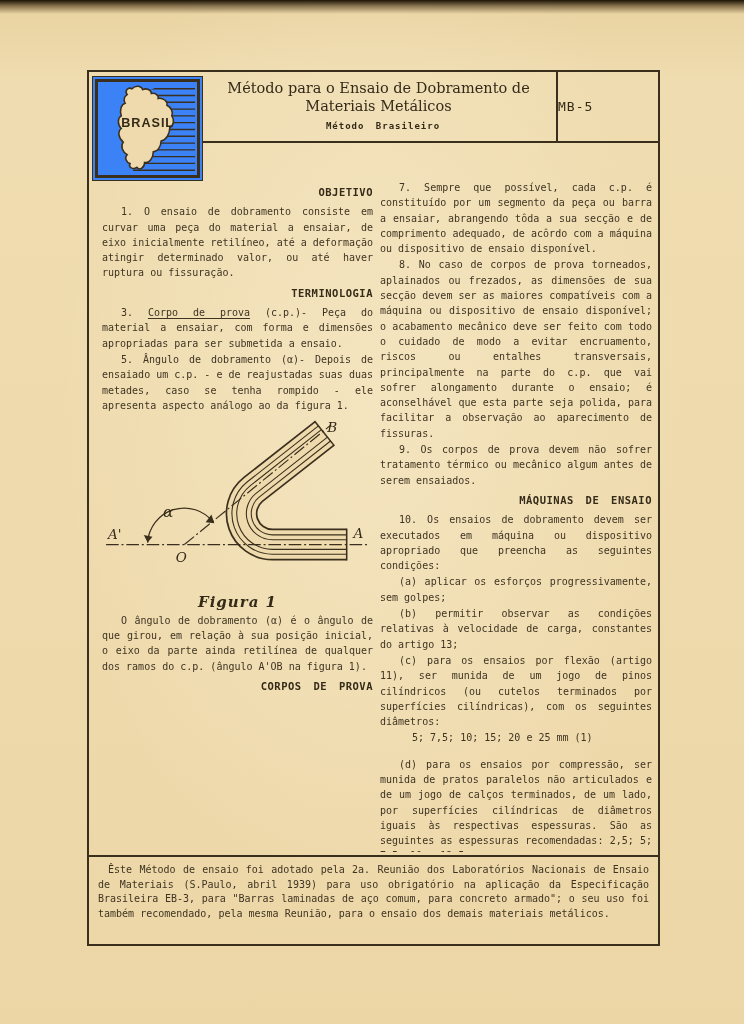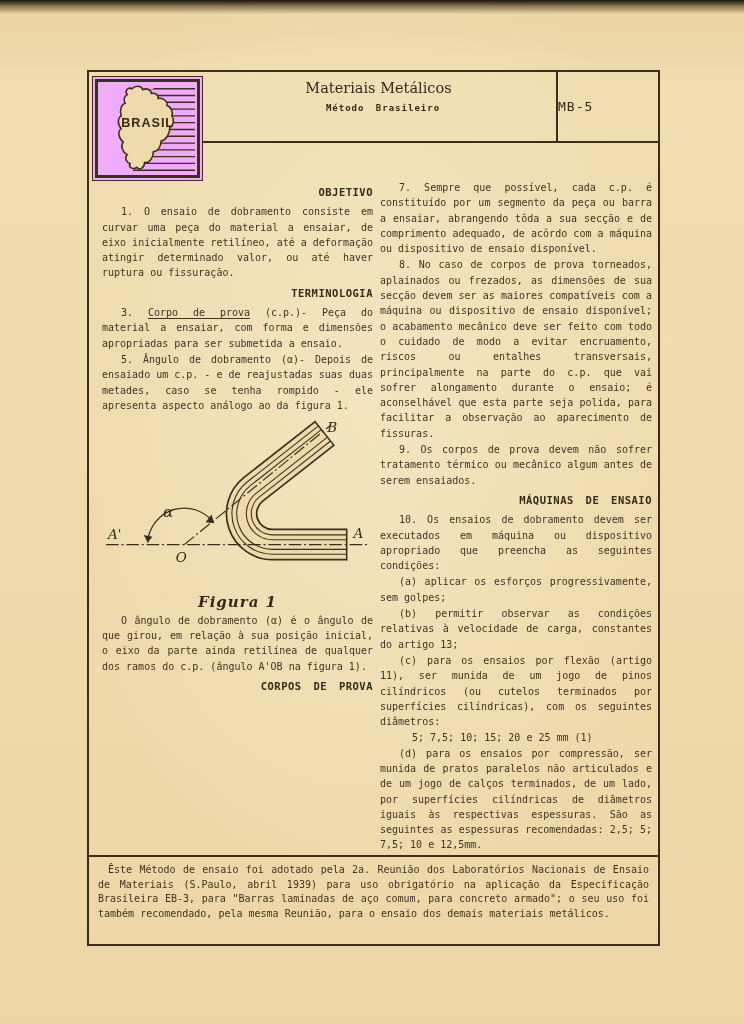--- a/index.html
+++ b/index.html
@@ -18,32 +18,32 @@
   
   .header-row{position:absolute;left:112px;top:0;right:0;height:71px;
     border-bottom:2px solid #3a2f1d;display:flex;box-sizing:border-box;}
   .title-cell{flex:1;text-align:center;padding-top:7px;}
   .title-main{font-family:"DejaVu Serif", serif;font-size:14.5px;line-height:18px;color:#352b19;}
   .title-sub{font-size:9px;font-weight:bold;letter-spacing:1px;word-spacing:5px;margin-top:6px;color:#342a18;padding-left:9px;}
   .mb-cell{width:102px;border-left:2px solid #3a2f1d;box-sizing:border-box;
     display:flex;align-items:center;justify-content:flex-start;
     font-size:13px;letter-spacing:1px;color:#352b19;}
   .logo-box{position:absolute;left:3px;top:4px;width:111px;height:105px;
-    border:1.5px solid #3a2f1d;background:#f0abfc;box-sizing:border-box;z-index:5;}
+    border:1.5px solid #3a2f1d;background:#3b82f6;box-sizing:border-box;z-index:5;}
   .logo-inner{position:absolute;left:2px;top:2px;right:2px;bottom:2px;
     border:3px solid #3a2f1d;box-sizing:border-box;overflow:hidden;}
   
   .col{position:absolute;top:108px;height:672px;overflow:hidden;
     font-size:10px;line-height:15.3px;text-align:justify;}
   .col-left{left:13px;width:271px;}
   .col-right{left:291px;width:272px;}
   .sec-head{text-align:right;font-weight:bold;font-size:10.5px;letter-spacing:.5px;
     word-spacing:5px;margin:5px 0 4px 0;text-indent:0;color:#352b19;}
   .para{text-indent:1.9em;margin:0 0 1px 0;}
-  .values-line{text-align:left;text-indent:3.2em;margin:0 0 0 0;}
+  .values-line{text-align:left;text-indent:3.2em;margin:0 0 11px 0;}
   .u{text-decoration:underline;text-underline-offset:2px;}
   
   .figure-wrap{margin:4px 0 2px 0;text-align:center;text-indent:0;}
   .figure-caption{font-family:"DejaVu Serif", serif;font-style:italic;font-weight:bold;
     font-size:15px;margin-top:2px;letter-spacing:1px;color:#342a18;}
   
   .footer-box{position:absolute;left:0;right:0;top:783px;bottom:0;
     border-top:2px solid #3a2f1d;box-sizing:border-box;padding:6px 9px 0 9px;
     font-size:10px;line-height:14.6px;text-align:justify;}
   .footer-box p{margin:0;text-indent:1em;}
@@ -79,20 +79,21 @@
           <line x1="2" y1="90" x2="100" y2="90"></line>
         </g>
         <path d="M30,12 C27,8 31,4 35,6 C39,2 45,3 46,7 C50,5 55,7 55,11 C59,10 63,13 62,16 C67,15 72,19 71,23 C75,25 78,30 76,34 C79,38 78,44 74,46 C74,53 70,59 65,60 C65,66 61,71 57,71 C57,77 53,83 48,82 C48,87 43,91 40,87 C36,90 31,87 33,83 C29,82 27,77 30,74 C25,71 23,65 26,61 C21,57 20,50 24,47 C20,43 20,36 24,34 C22,28 24,22 28,21 C26,17 27,14 30,12 Z" fill="#eedaac" stroke="#3a2f1d" stroke-width="1.6"></path>
         <text x="24" y="45" font-family="Liberation Sans, sans-serif" font-weight="bold" font-size="13" letter-spacing="1" fill="#342a18">BRASIL</text>
       </svg>
     </div>
   </div>
 
   <div class="header-row">
     <div class="title-cell">
+      <div class="title-main">Método para o Ensaio  de  Dobramento  de</div>
       <div class="title-main">Materiais  Metálicos</div>
       <div class="title-sub">Método  Brasileiro</div>
     </div>
     <div class="mb-cell">
       <span>MB-5</span>
     </div>
   </div>
 
   <div class="col col-left">
     <div class="sec-head">OBJETIVO</div>

